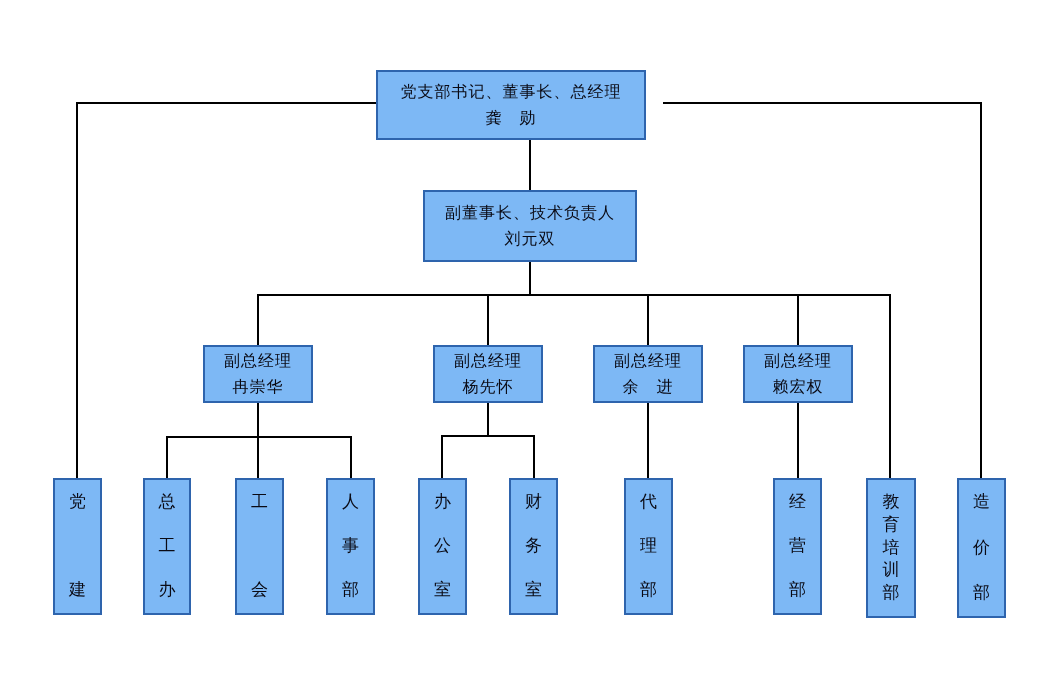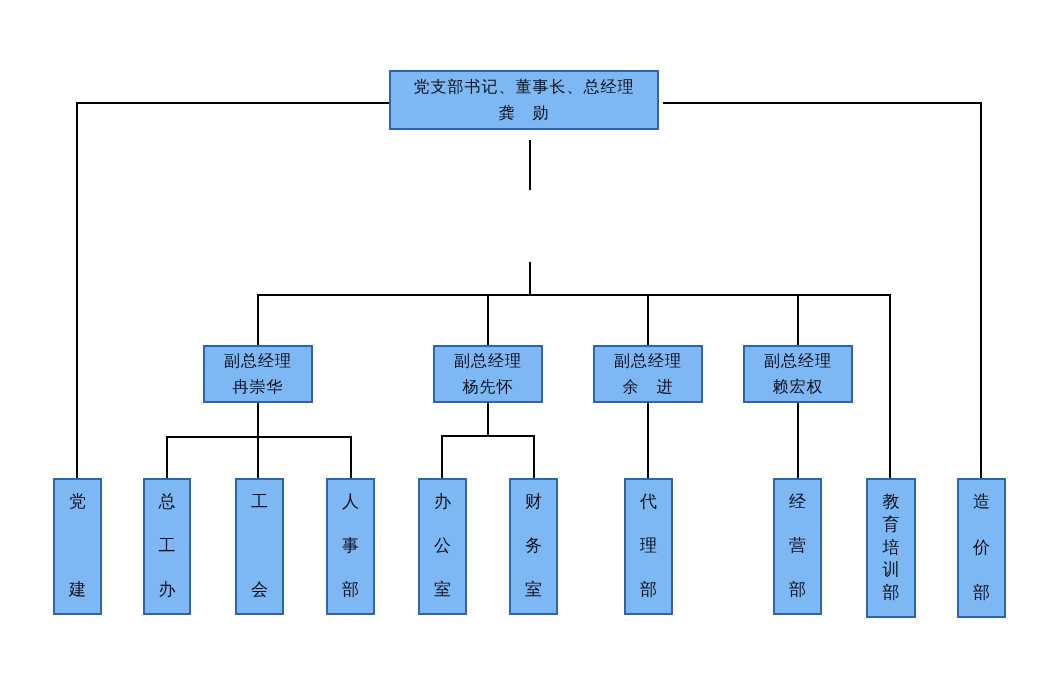--- a/index.html
+++ b/index.html
@@ -54,25 +54,29 @@
   <div class="v-line" style="left:350px;top:436px;height:42px;"></div>
 
   <div class="v-line" style="left:487px;top:403px;height:34px;"></div>
   <div class="h-line" style="left:441px;top:435px;width:94px;"></div>
   <div class="v-line" style="left:441px;top:435px;height:43px;"></div>
   <div class="v-line" style="left:533px;top:435px;height:43px;"></div>
 
   <div class="v-line" style="left:647px;top:403px;height:75px;"></div>
   <div class="v-line" style="left:797px;top:403px;height:75px;"></div>
 
-  <div class="box hbox" style="left:389px;top:70px;width:270px;height:60px;justify-content:center;">
+  <div class="box hbox" style="left:376px;top:70px;width:270px;height:70px;justify-content:center;">
     <div>党支部书记、董事长、总经理</div>
     <div>龚　勋</div>
   </div>
 
+  <div class="box hbox" style="left:423px;top:190px;width:214px;height:72px;">
+    <div>副董事长、技术负责人</div>
+    <div>刘元双</div>
+  </div>
 
   <div class="box hbox" style="left:203px;top:345px;width:110px;height:58px;">
     <div>副总经理</div>
     <div>冉崇华</div>
   </div>
   <div class="box hbox" style="left:433px;top:345px;width:110px;height:58px;">
     <div>副总经理</div>
     <div>杨先怀</div>
   </div>
   <div class="box hbox" style="left:593px;top:345px;width:110px;height:58px;">

